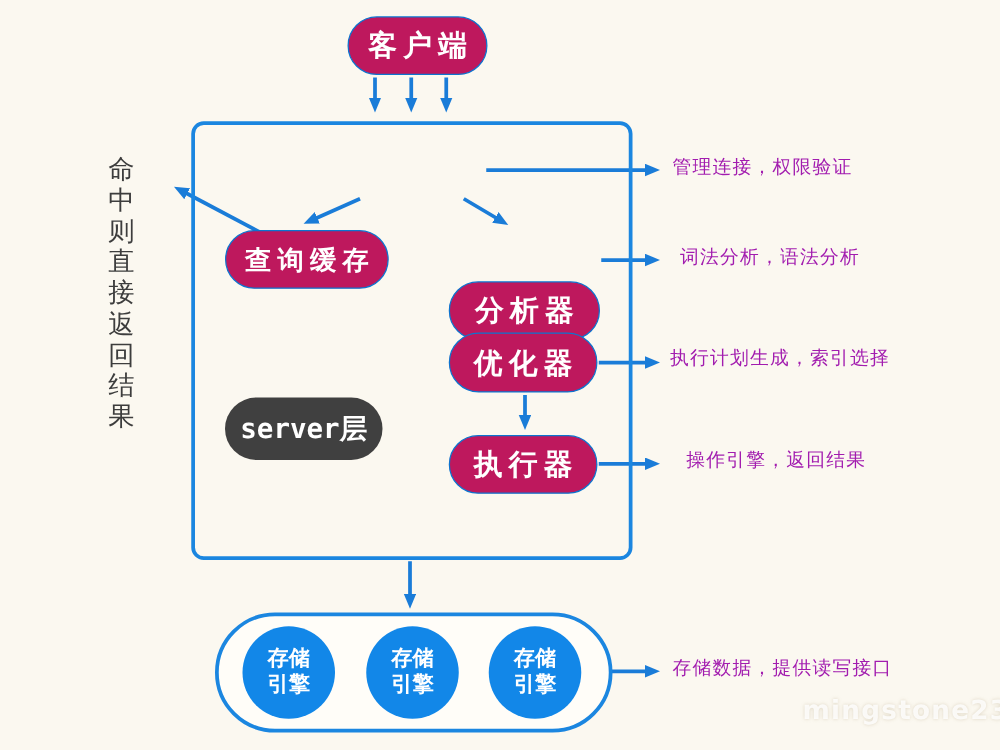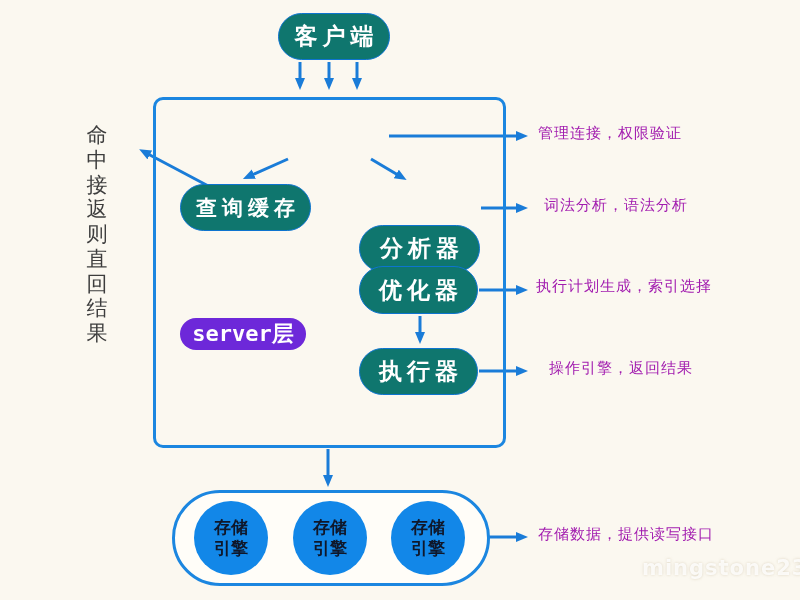--- a/index.html
+++ b/index.html
@@ -8,21 +8,21 @@
     width:800px;height:600px;
     background:#fbf8f0;
     overflow:hidden;
     font-family:"DejaVu Sans",sans-serif;
   }
   .arrows{position:absolute;left:0;top:0;width:800px;height:600px;pointer-events:none;}
 
   
   .bnode{
     position:absolute;
-    background:#0f766e;
+    background:#be185d;
     border:1px solid #0d74cf;
     color:#ffffff;
     font-weight:bold;
     display:flex;align-items:center;justify-content:center;
     border-radius:26px;
     box-sizing:border-box;
     letter-spacing:5px;
     padding-left:5px;
     font-size:23px;
   }
@@ -34,22 +34,22 @@
     left:153px;top:97px;width:353px;height:351px;
     border:3px solid #1b86e0;
     border-radius:10px;
     box-sizing:border-box;
     background:transparent;
   }
 
   
   .server-pill{
     position:absolute;
-    left:180px;top:318px;width:126px;height:32px;
-    background:#6d28d9;
+    left:180px;top:318px;width:126px;height:50px;
+    background:#404040;
     color:#ffffff;
     border-radius:25px;
     display:flex;align-items:center;justify-content:center;
     font-family:"DejaVu Sans Mono",monospace;
     font-weight:bold;font-size:22px;
   }
 
   
   .storage-box{
     position:absolute;
@@ -58,21 +58,21 @@
     border:3px solid #1b86e0;
     border-radius:48px;
     box-sizing:border-box;
   }
   .engine{
     position:absolute;
     width:74px;height:74px;
     top:501px;
     background:#1287e8;
     border-radius:50%;
-    color:#0f172a;font-weight:bold;font-size:17px;line-height:1.25;
+    color:#ffffff;font-weight:bold;font-size:17px;line-height:1.25;
     display:flex;align-items:center;justify-content:center;
     text-align:center;
   }
   .engine span{display:block;width:40px;}
   .engine.e1{left:194px;}
   .engine.e2{left:293px;}
   .engine.e3{left:391px;}
 
   
   .annot{
@@ -163,21 +163,21 @@
   </div>
 
   <div class="annot" style="left:538px;top:124px;">管理连接，权限验证</div>
   <div class="annot" style="left:536px;top:277px;">执行计划生成，索引选择</div>
   <div class="annot" style="left:544px;top:196px;">词法分析，语法分析</div>
   <div class="annot" style="left:549px;top:359px;">操作引擎，返回结果</div>
   <div class="annot" style="left:538px;top:525px;">存储数据，提供读写接口</div>
 
   <div class="side-note">
     <div>命中</div>
+    <div>则直</div>
     <div>接返</div>
-    <div>则直</div>
     <div>回结</div>
     <div>果</div>
   </div>
 
   <div class="watermark">mingstone232.co</div>
 
 </div>
 
 </body></html>

